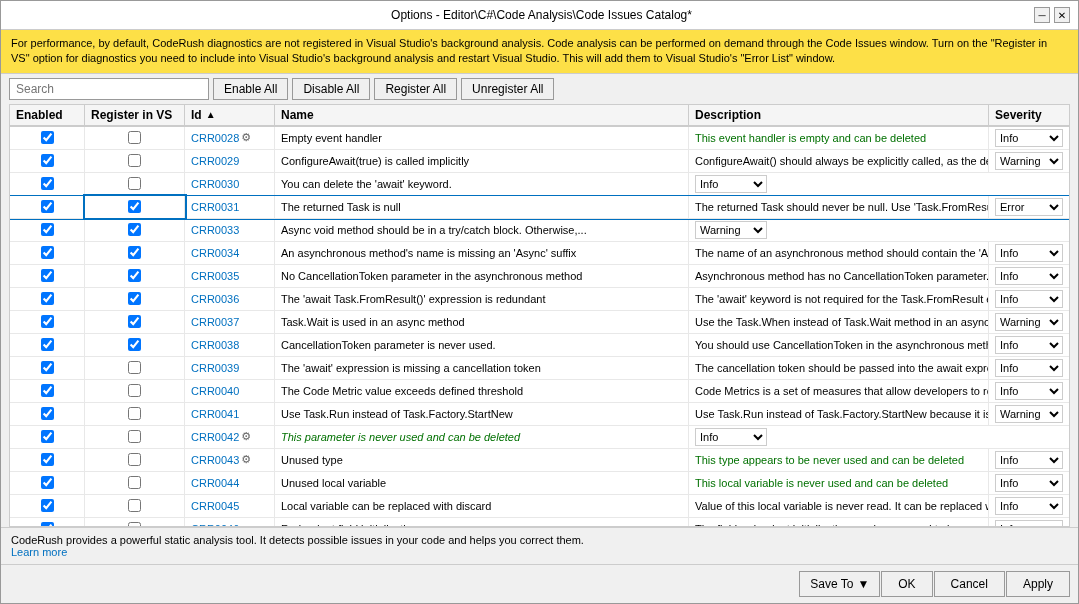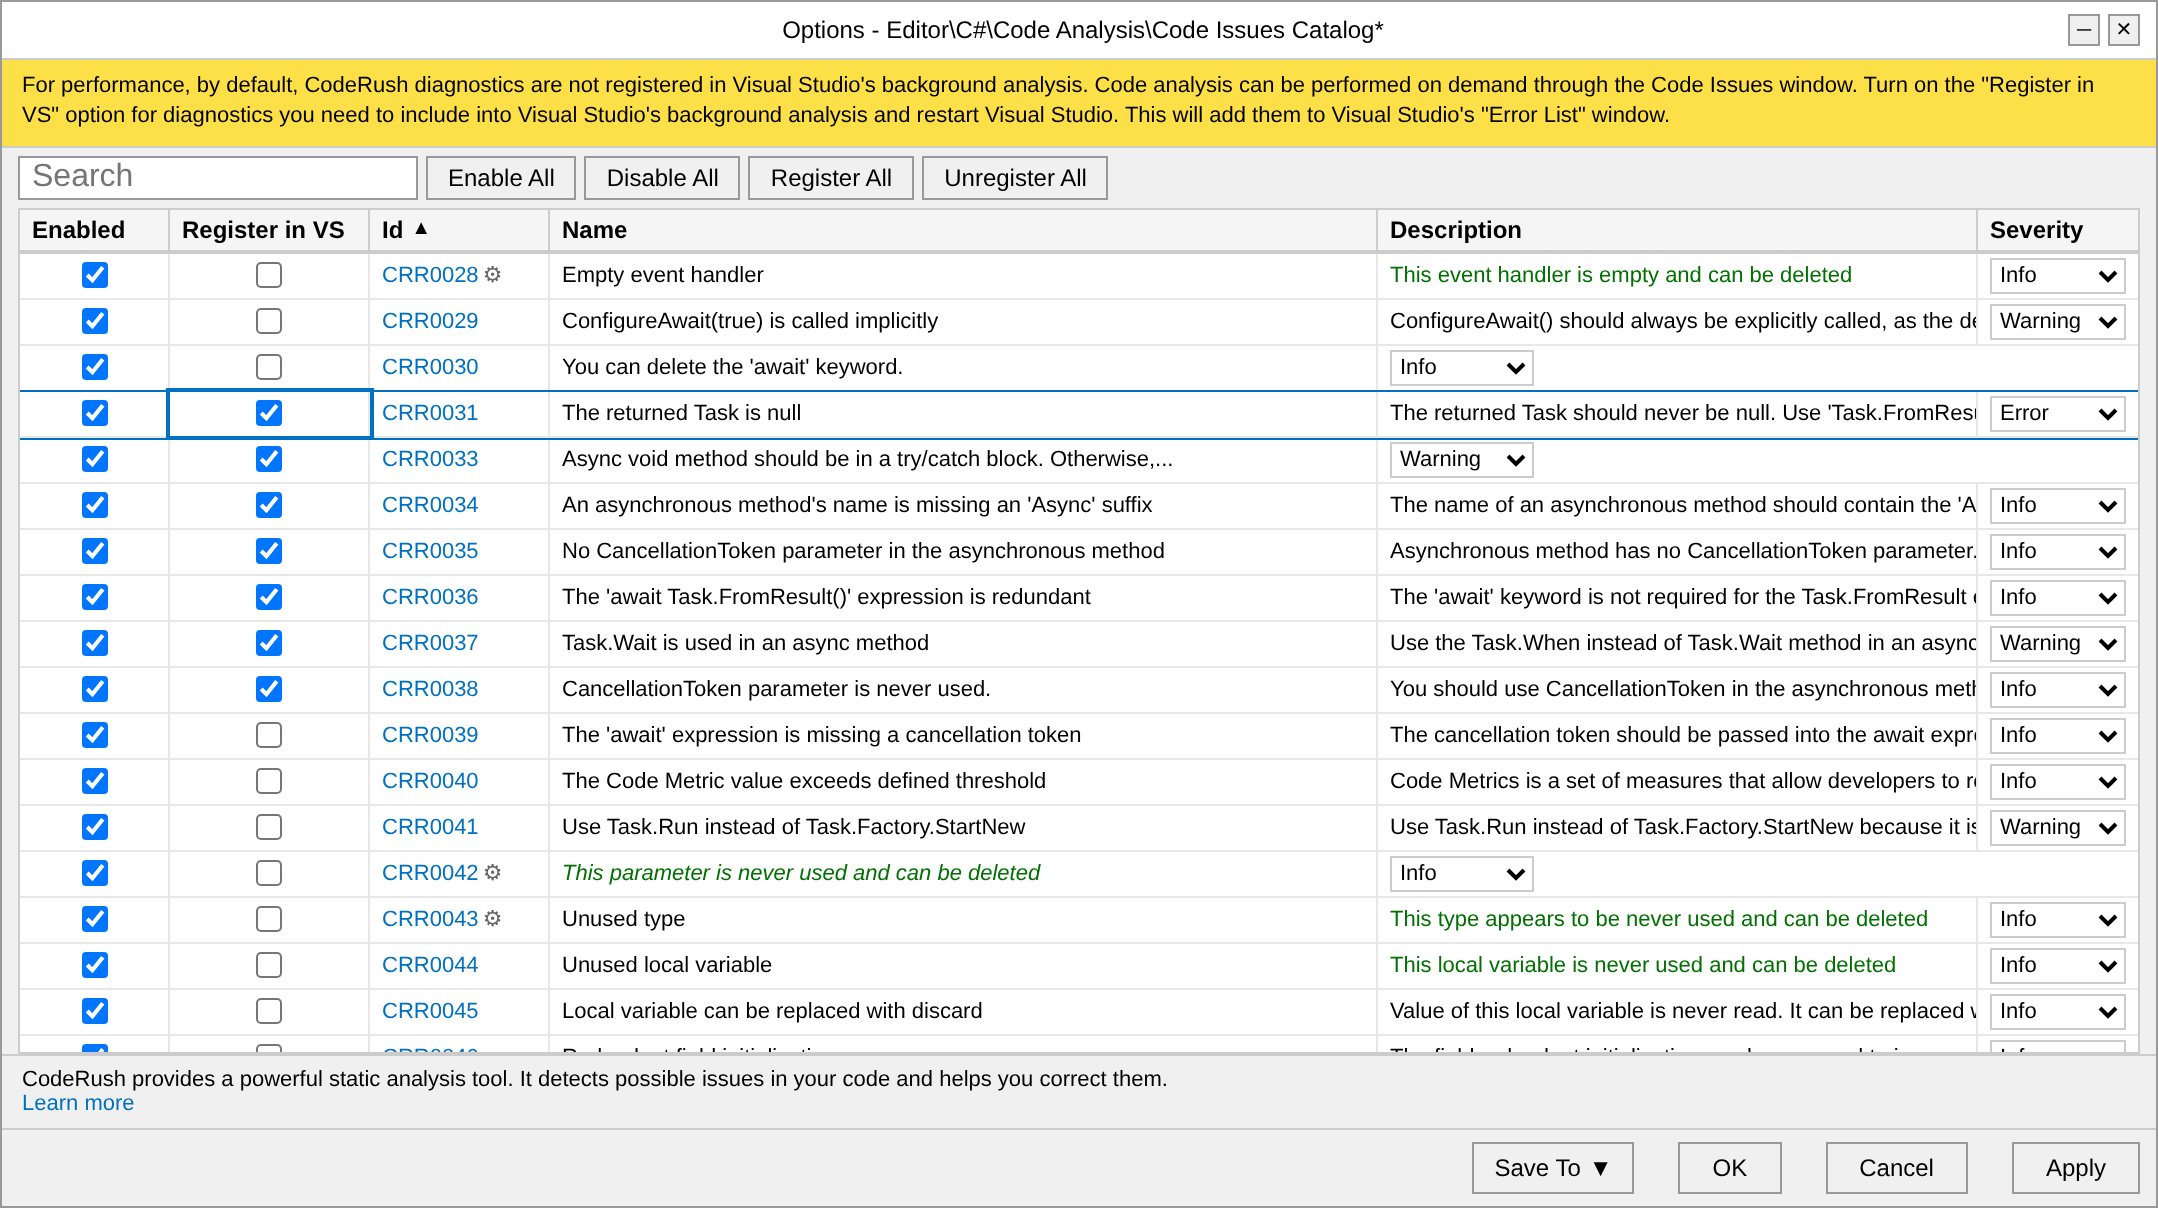--- a/index.html
+++ b/index.html
@@ -61,21 +61,21 @@
       align-items: center;
       padding: 4px 8px;
       gap: 4px;
       background: #f0f0f0;
     }
     .search-box {
       width: 200px;
       height: 22px;
       border: 1px solid #999;
       padding: 2px 6px;
-      font-size: 16px;
+      font-size: 12px;
       color: #aaa;
       background: #fff;
     }
     .toolbar-btn {
       height: 22px;
       padding: 0 10px;
       border: 1px solid #999;
       background: #f0f0f0;
       cursor: pointer;
       font-size: 12px;
@@ -164,21 +164,21 @@
       border-top: 1px solid #ccc;
     }
     .footer-info a {
       color: #0070c0;
       text-decoration: none;
     }
     .buttons-row {
       display: flex;
       justify-content: flex-end;
       padding: 6px 8px;
-      gap: 22px;
+      gap: 1px;
       background: #f0f0f0;
       border-top: 1px solid #ccc;
     }
     .action-btn {
       height: 26px;
       padding: 0 16px;
       border: 1px solid #999;
       background: #f0f0f0;
       cursor: pointer;
       font-size: 12px;

